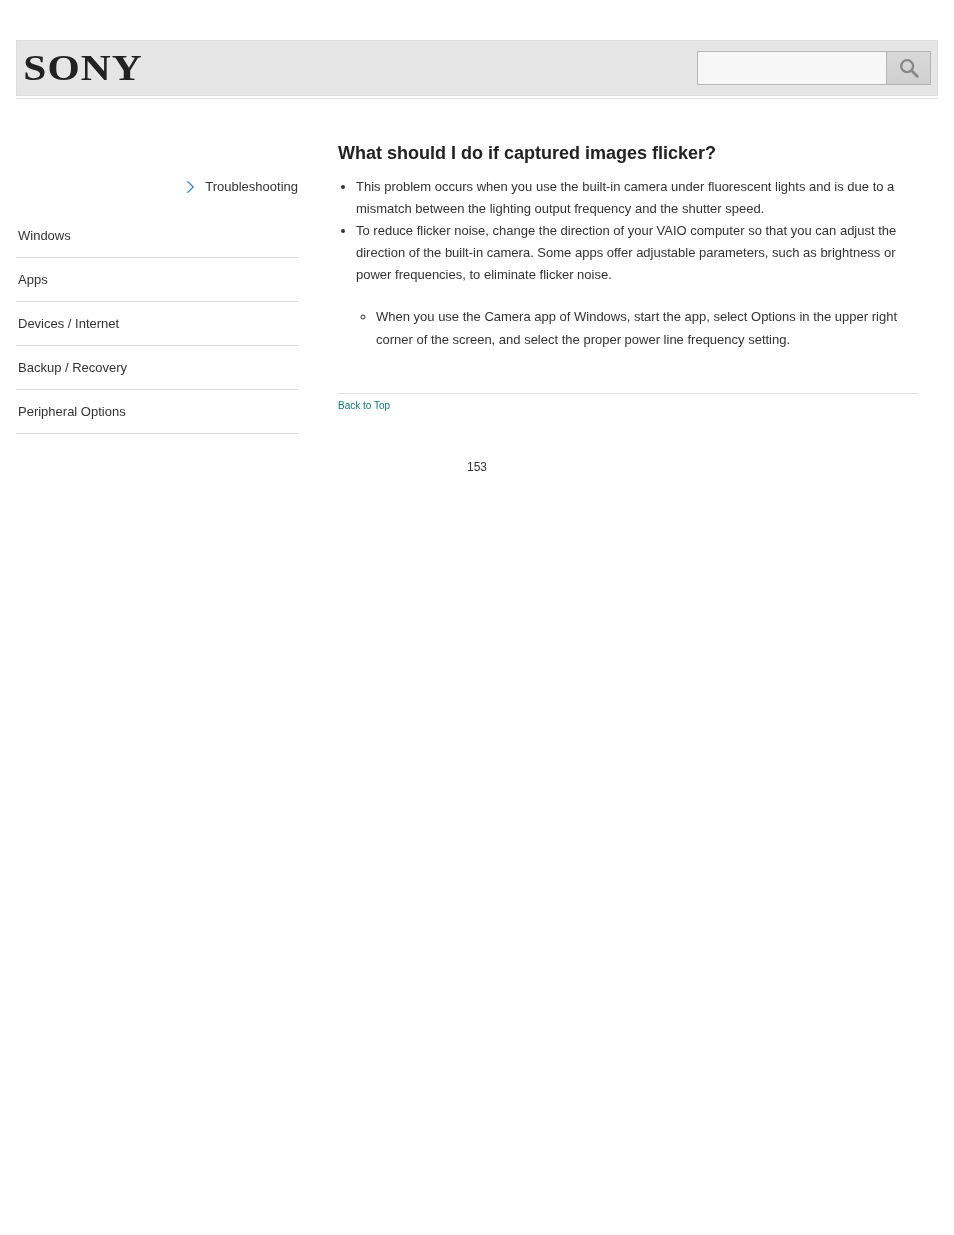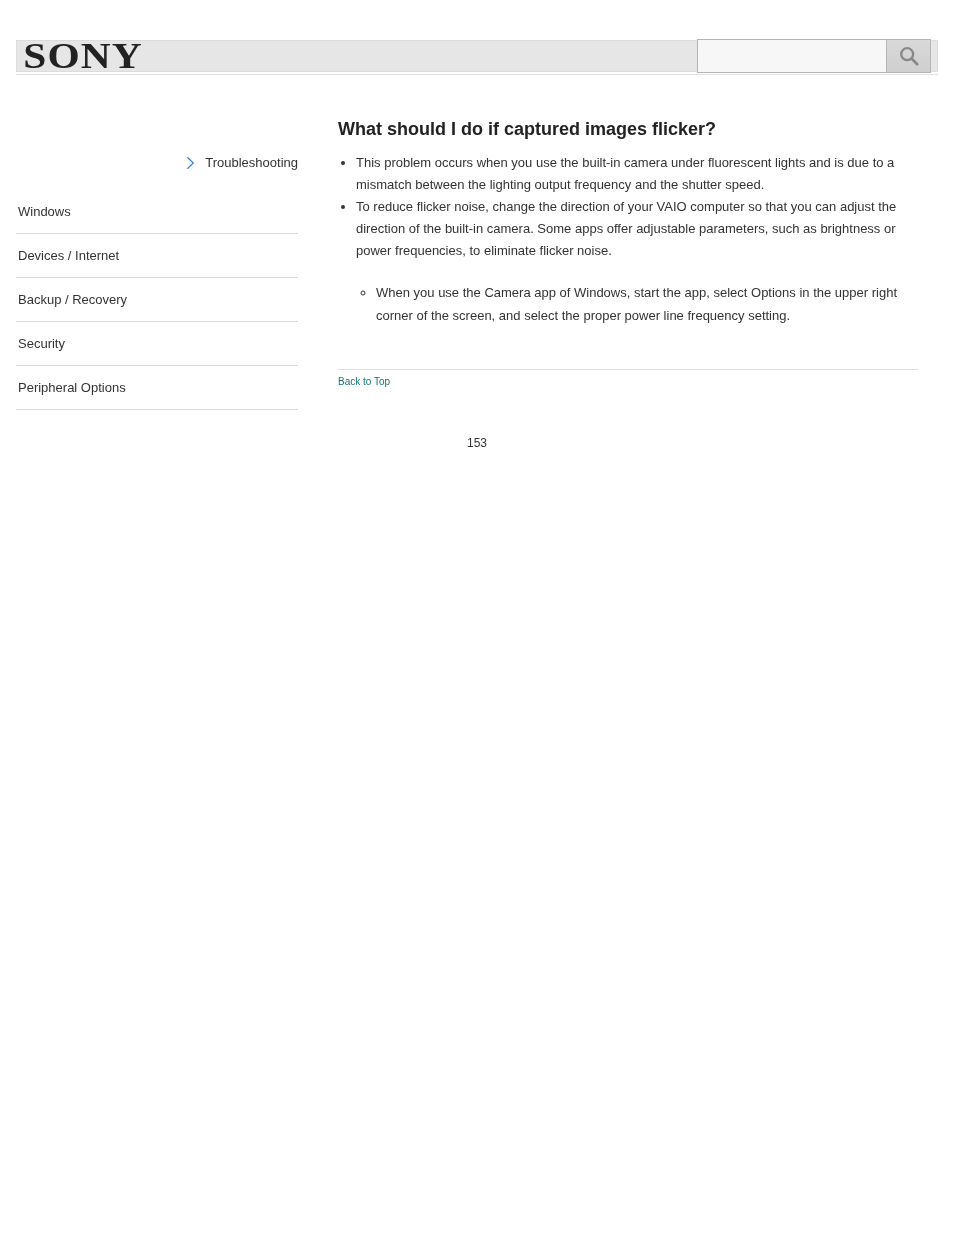--- a/index.html
+++ b/index.html
@@ -1,18 +1,18 @@
 <!DOCTYPE html>
 <html><head>
 <meta charset="utf-8">
 <style>
   * { box-sizing: border-box; margin: 0; padding: 0; }
   html, body { width: 954px; background: #fff; font-family: Arial, Helvetica, sans-serif; color: #222; }
   .page { width: 954px; padding: 40px 16px 60px 16px; position: relative; }
-  .topbar { background: #e6e6e6; height: 32px; border: 1px solid #dcdcdc; display: flex; align-items: center; justify-content: space-between; padding: 0 6px 0 4px; }
+  .topbar { background: #e6e6e6; height: 56px; border: 1px solid #dcdcdc; display: flex; align-items: center; justify-content: space-between; padding: 0 6px 0 4px; }
   .logo { font-family: "Times New Roman", Times, serif; font-size: 36px; font-weight: 900; letter-spacing: 1px; color: #222; transform: scaleX(1.15); transform-origin: left center; padding-left: 2px; user-select: none; }
   .search { display: flex; align-items: stretch; height: 34px; }
   .search input { width: 190px; border: 1px solid #b5b5b5; background: #f7f7f7; padding: 4px 6px; font-size: 14px; outline: none; }
   .search button { width: 44px; border: 1px solid #b5b5b5; border-left: none; background: linear-gradient(#d9d9d9, #cfcfcf); display: flex; align-items: center; justify-content: center; cursor: pointer; }
   .search svg { width: 22px; height: 22px; fill: #888; stroke: #888; }
   .after-bar-rule { border-bottom: 1px solid #e2e2e2; margin-top: 2px; }
 
   .body { display: flex; gap: 40px; padding-top: 20px; }
   .sidebar { width: 282px; flex: 0 0 282px; padding-top: 60px; }
   .chevron-row { display: flex; align-items: center; gap: 8px; padding-bottom: 20px; justify-content: flex-end; }
@@ -49,23 +49,23 @@
   <div class="body">
     <aside class="sidebar">
       <div class="chevron-row">
         <svg viewBox="0 0 24 24">
           <path d="M6 2 L16 12 L6 22 L9 22 L19 12 L9 2 Z" fill="#2f7fd6"></path>
         </svg>
         <span class="chev-label">Troubleshooting</span>
       </div>
       <ul>
         <li>Windows</li>
+        <li>Apps</li>
         <li>Devices / Internet</li>
         <li>Backup / Recovery</li>
-        <li>Security</li>
         <li>Peripheral Options</li>
       </ul>
     </aside>
 
     <main class="main">
       <h1>What should I do if captured images flicker?</h1>
       <div class="content">
         <ul>
           <li>This problem occurs when you use the built-in camera under fluorescent lights and is due to a mismatch between the lighting output frequency and the shutter speed.</li>
           <li>

